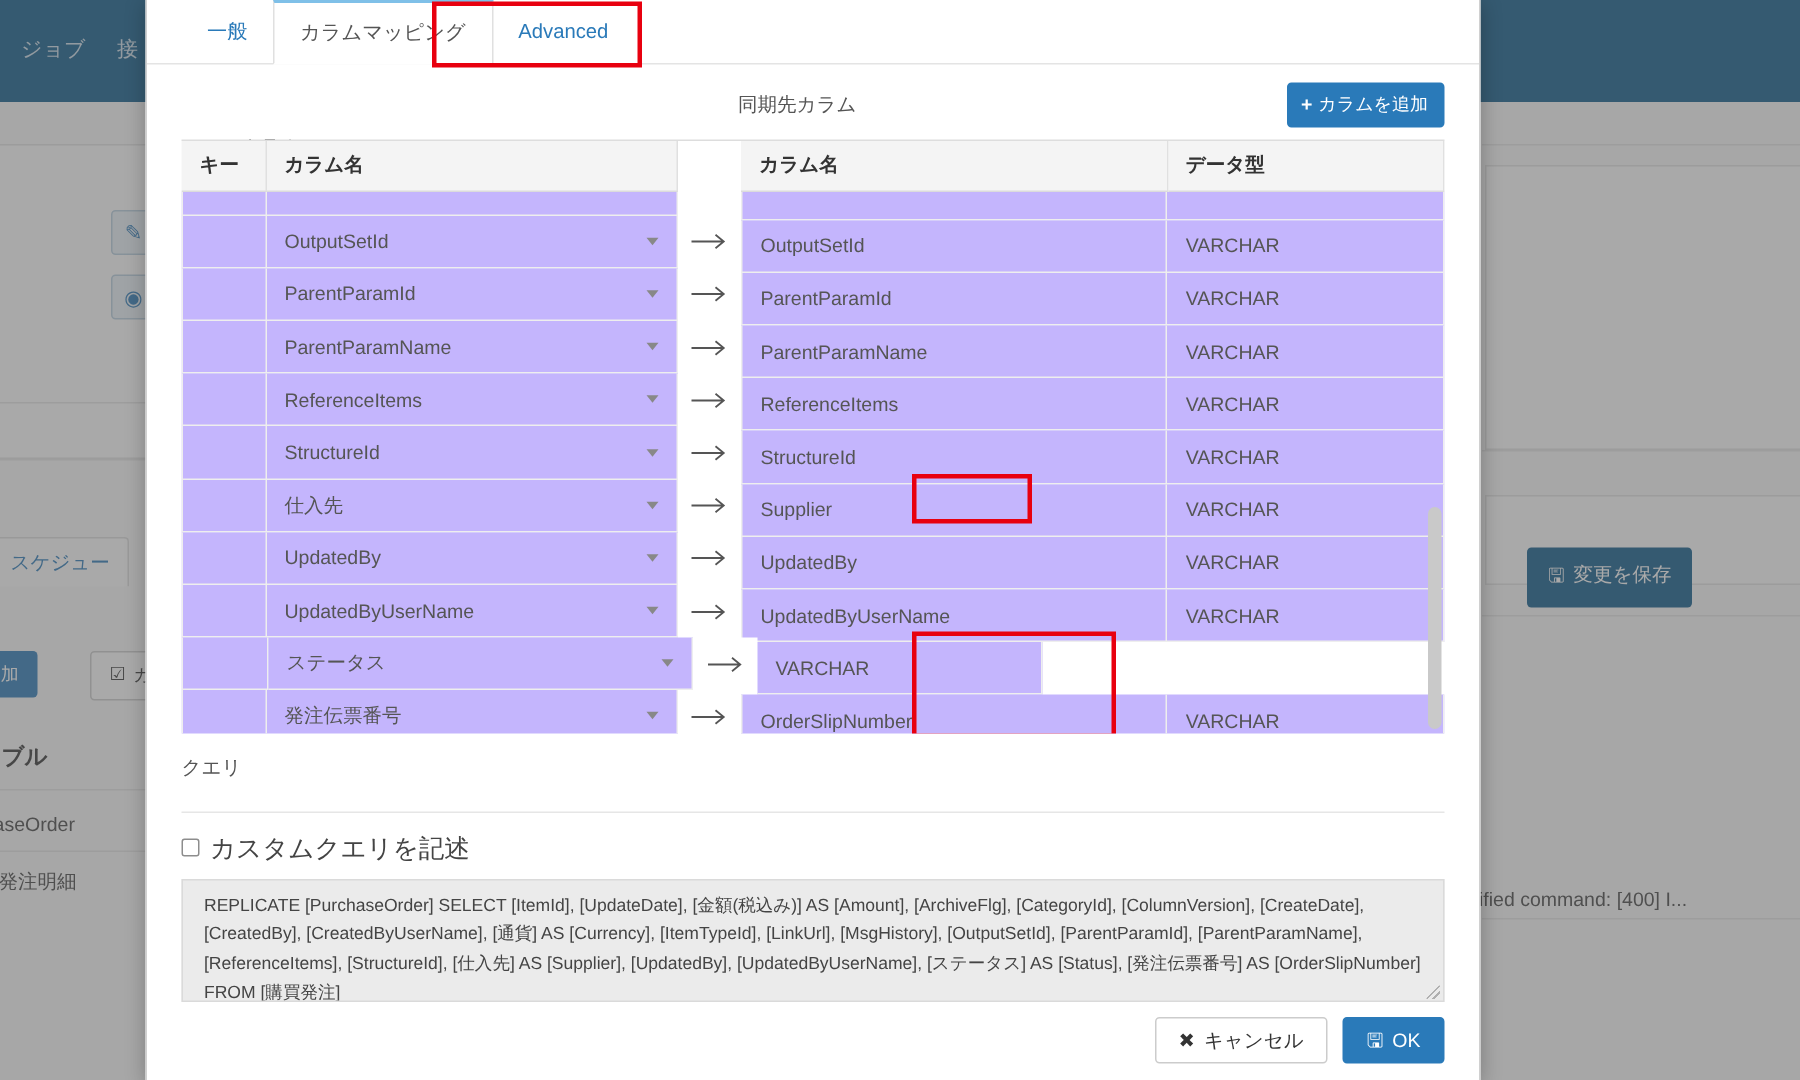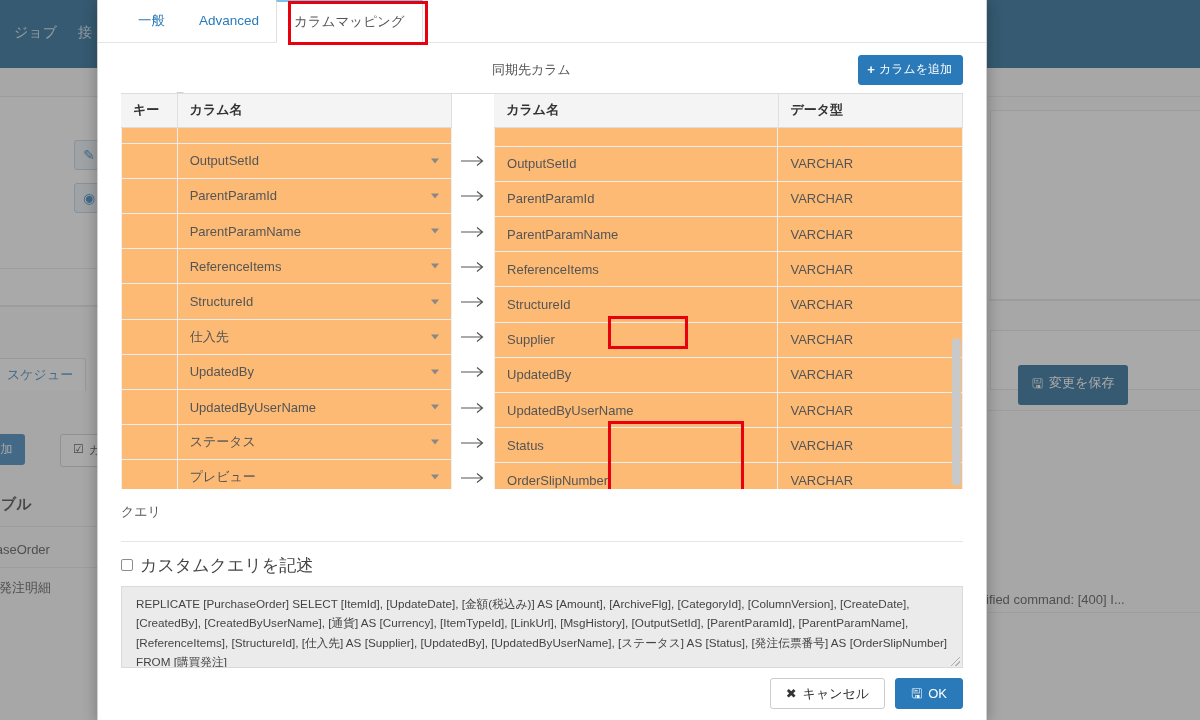--- a/index.html
+++ b/index.html
@@ -180,21 +180,21 @@
   .row {
     display: flex;
     height: 35.2px;
   }
   .cell {
     display: flex; align-items: center;
     font-size: 13px; color: #555;
     border-bottom: 1px solid #eeeeee;
     border-right: 1px solid #eeeeee;
     padding-left: 12px;
-    background: #fdba74;
+    background: #c4b5fd;
     position: relative;
     height: 35.2px;
   }
   .cell.key { border-left: 1px solid #eeeeee; }
   .cell.gap {
     background: #ffffff; border: none;
     justify-content: center; padding-left: 0;
     color: #555;
   }
   .cell.src .caret {
@@ -337,25 +337,25 @@
 </div>
 
 <div id="dim"></div>
 
 <div id="modal">
 
   <div class="tabbar">
     <div class="tab">
       <span>一般</span>
     </div>
+    <div class="tab active">
+      <span>カラムマッピング</span>
+    </div>
     <div class="tab">
       <span>Advanced</span>
-    </div>
-    <div class="tab active">
-      <span>カラムマッピング</span>
     </div>
     <div class="tab-hl"></div>
   </div>
 
   <div class="content">
 
     <div class="col-headings">
       <div class="col-heading" style="left:0px;margin-top:28px;">ソースカラム</div>
       <div class="col-heading" style="left:371px;">同期先カラム</div>
       <div class="add-col-btn">
@@ -557,33 +557,30 @@
               </div>
               <div class="cell src c-src">
                 <span>ステータス</span>
                 <span class="caret"></span>
               </div>
               <div class="cell gap c-gap">
                 <svg class="arrow-svg" width="26" height="12" viewBox="0 0 26 12" aria-hidden="true">
                   <path d="M1 6 H22 M17 1.5 L22.5 6 L17 10.5" fill="none" stroke="#555" stroke-width="1.2"></path>
                 </svg>
               </div>
-              <div class="cell dst c-dst" style="top: 3px;">
-                <span>Status</span>
-              </div>
-              <div class="cell type last c-type" style="top: 3px;">
-                <span>VARCHAR</span>
-              </div>
-            </div>
-            <div class="row">
-              <div class="cell key c-key">
-                <span></span>
-              </div>
-              <div class="cell src c-src">
-                <span>プレビュー</span>
+              <div class="cell type last c-type" style="top: 3px;">
+                <span>VARCHAR</span>
+              </div>
+            </div>
+            <div class="row">
+              <div class="cell key c-key">
+                <span></span>
+              </div>
+              <div class="cell src c-src">
+                <span>発注伝票番号</span>
                 <span class="caret"></span>
               </div>
               <div class="cell gap c-gap">
                 <svg class="arrow-svg" width="26" height="12" viewBox="0 0 26 12" aria-hidden="true">
                   <path d="M1 6 H22 M17 1.5 L22.5 6 L17 10.5" fill="none" stroke="#555" stroke-width="1.2"></path>
                 </svg>
               </div>
               <div class="cell dst c-dst" style="top: 3px;">
                 <span>OrderSlipNumber</span>
               </div>

